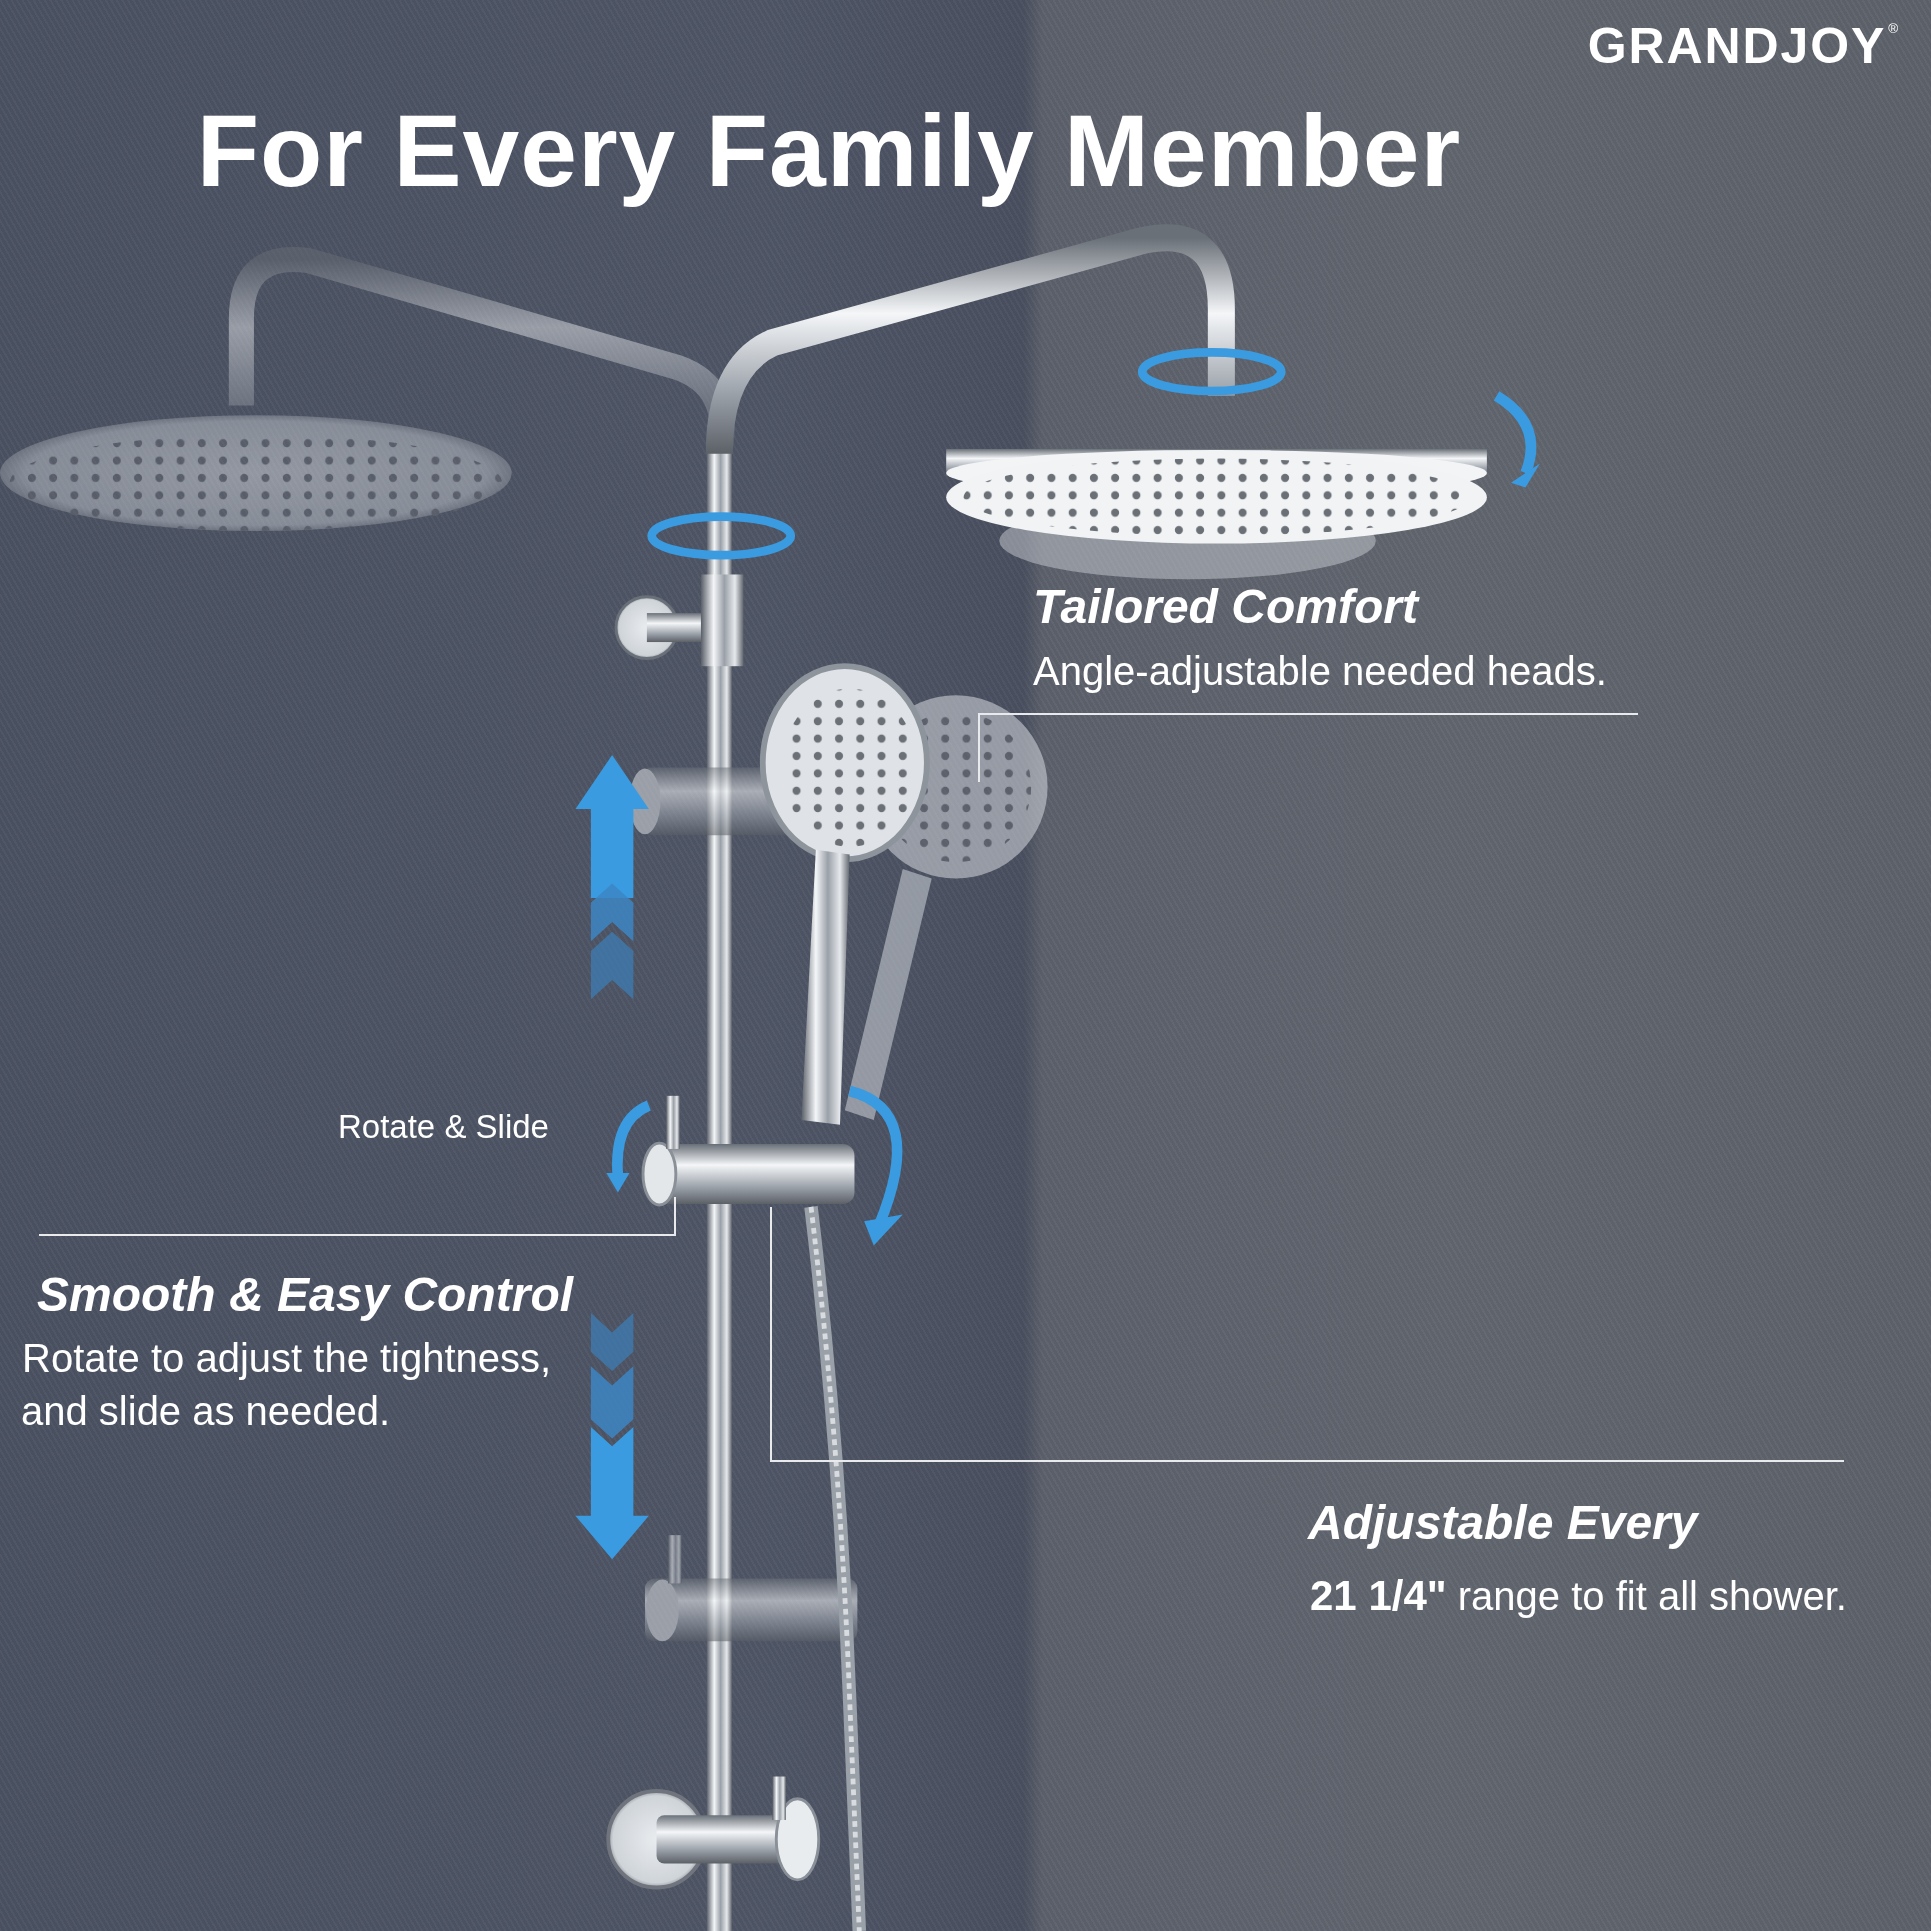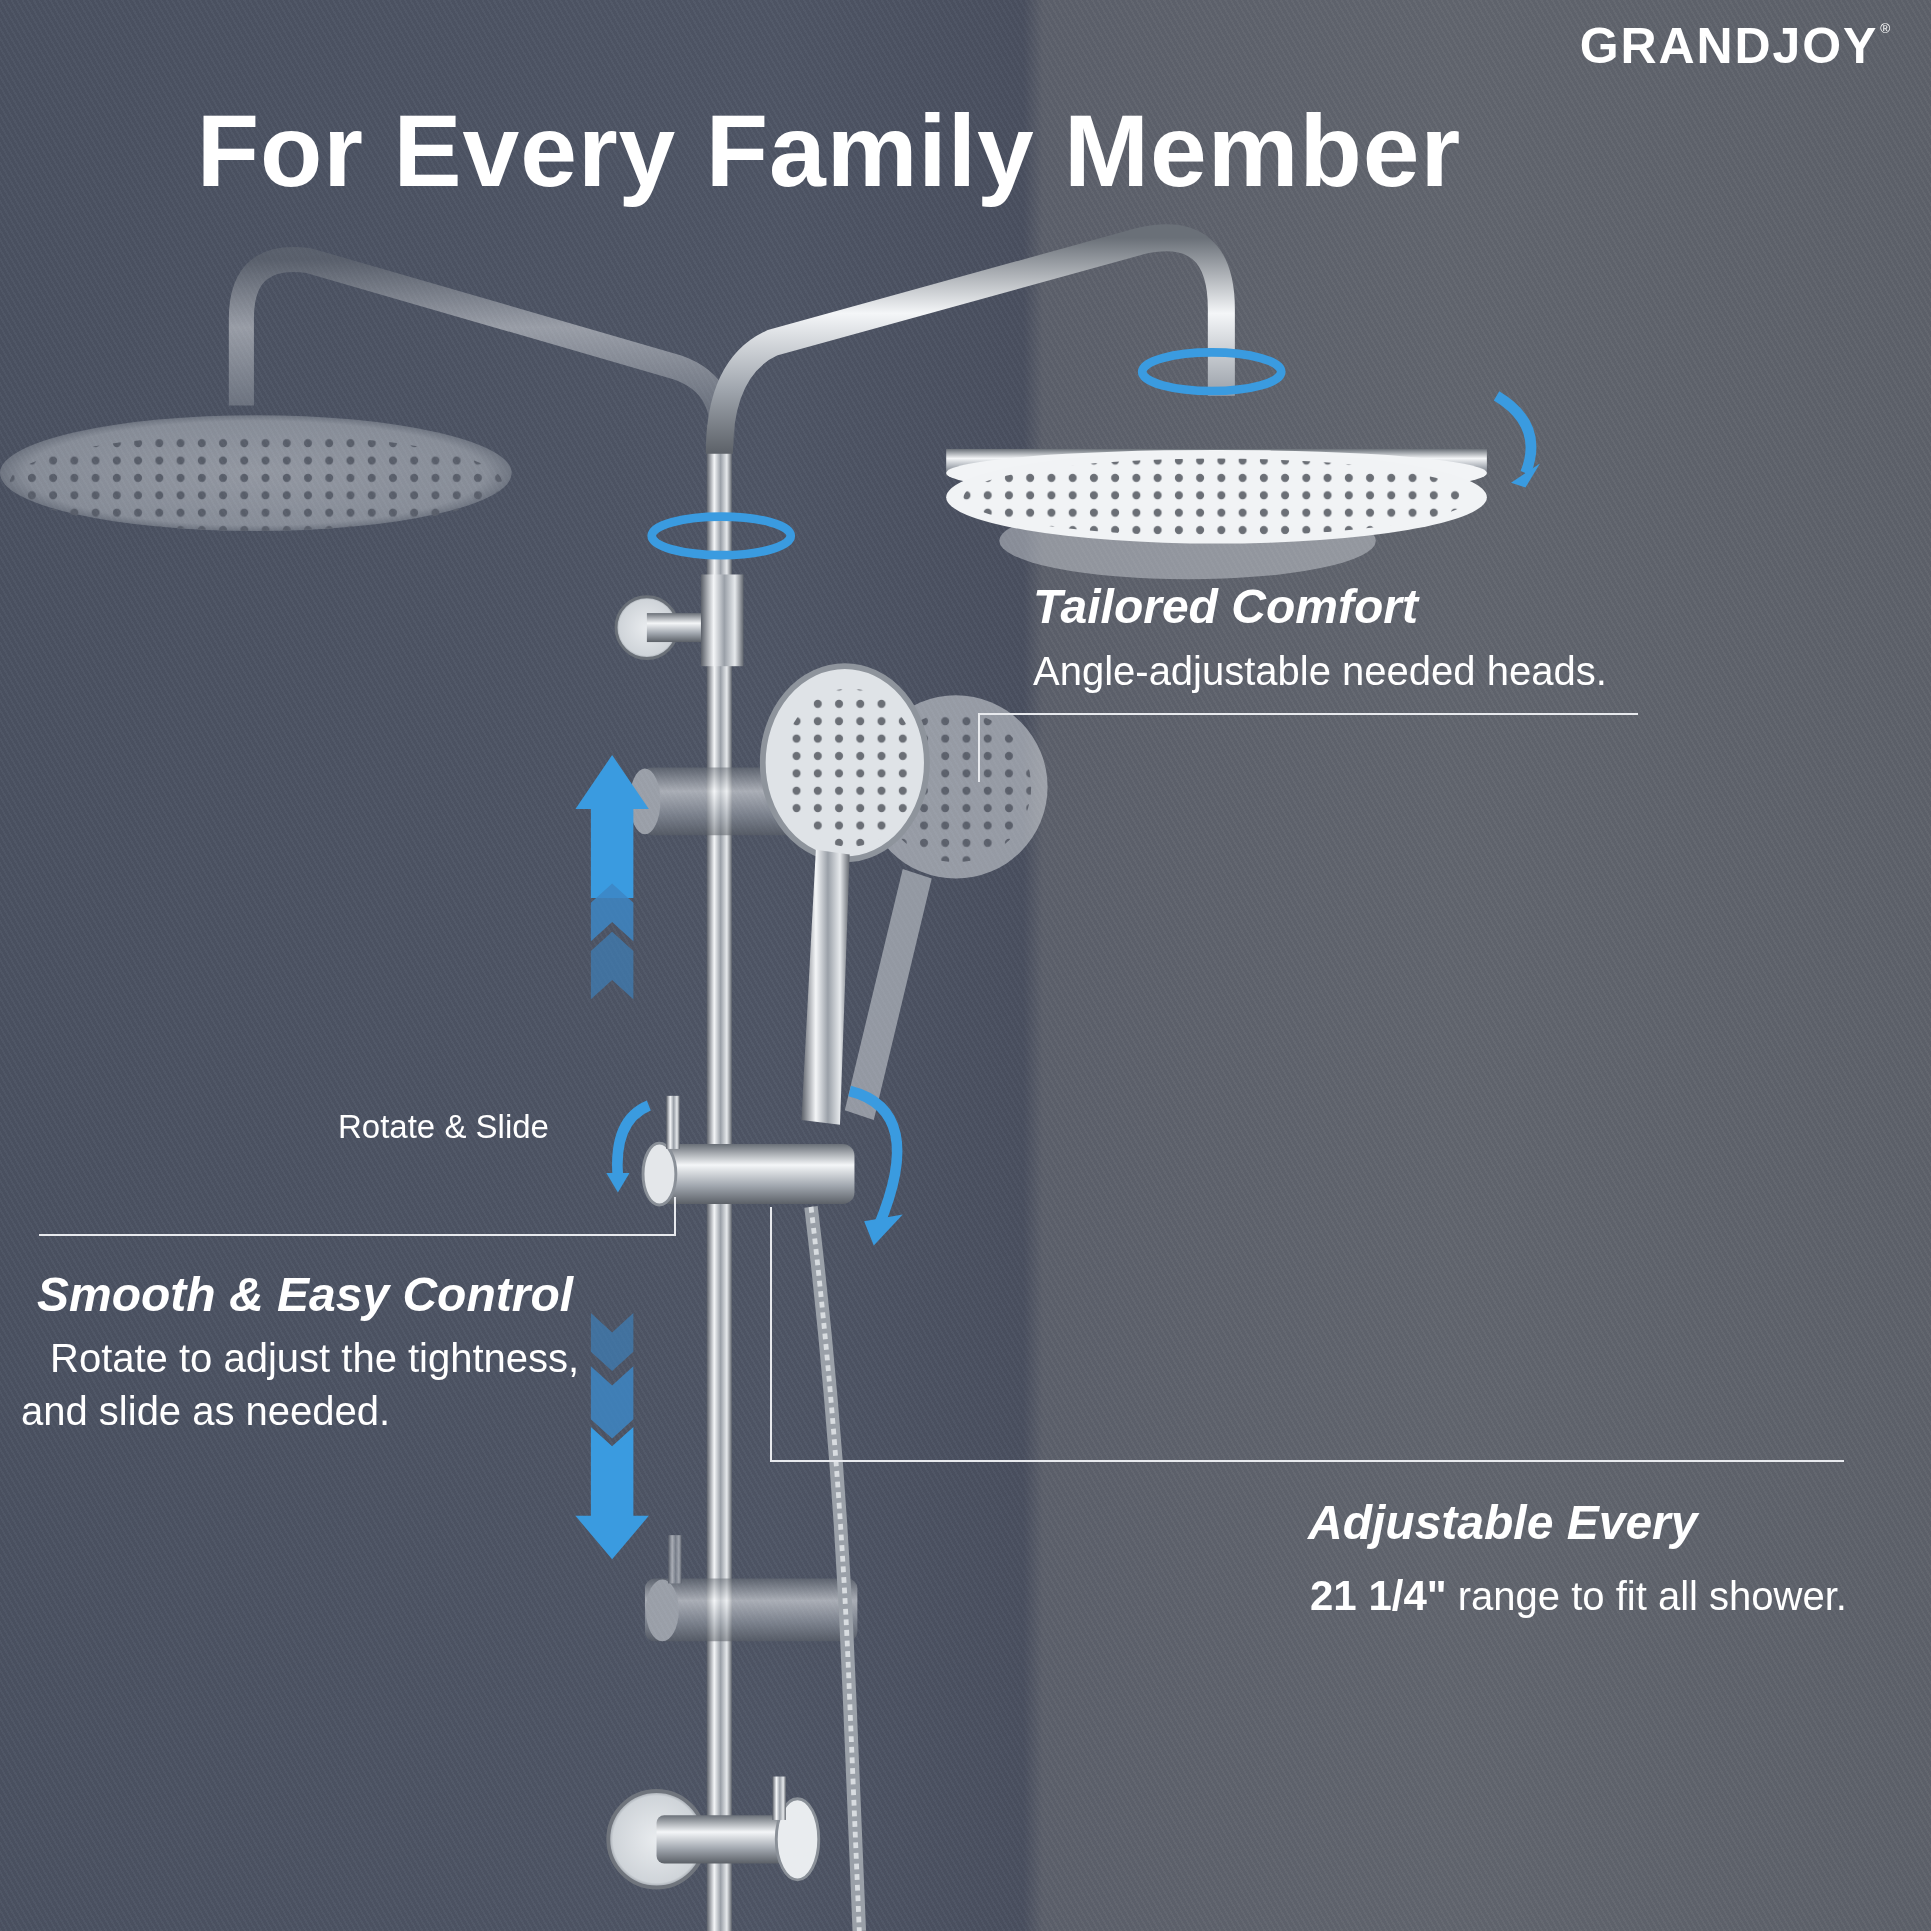--- a/index.html
+++ b/index.html
@@ -3,21 +3,21 @@
 <meta charset="utf-8">
 <style>
   html, body { margin:0; padding:0; }
   body { width:1931px; height:1931px; position:relative; overflow:hidden;
     font-family: "Liberation Sans", sans-serif; color:#fff;
     background: linear-gradient(90deg, #4b5262 0%, #4f5666 40%, #4a5060 53%, #5d616c 54%, #62666f 75%, #5e626b 100%); }
   .wall-texture { position:absolute; inset:0;
     background-image: repeating-linear-gradient(60deg, rgba(255,255,255,0.025) 0 1.9px, rgba(0,0,0,0.03) 1.9px 4.8px);
     pointer-events:none; }
   .abs { position:absolute; }
-  .brand { right:39px; top:17.4px; font-size:50px; font-weight:700; letter-spacing:1.9px; }
+  .brand { right:31px; top:17.4px; font-size:50px; font-weight:700; letter-spacing:1.9px; }
   .brand sup { font-size:13.5px; font-weight:400; vertical-align:top; position:relative; top:3.9px; margin-left:1.9px; }
   .headline { left:0; width:1658px; top:93px; text-align:center; font-size:102px; font-weight:700; letter-spacing:1px; }
   .feature-title { font-weight:700; font-size:48px;font-style:italic; }
   .feature-desc { font-size:40px; line-height:52px; }
   .rule { height:1.9px; background:#e8eaee; }
   .vrule { width:1.9px; background:#e8eaee; }
   svg { position:absolute; overflow:visible; }
 </style>
 </head>
 <body>
@@ -144,20 +144,20 @@
 <div class="abs feature-title" style="left:1033px;top:579px">Tailored Comfort</div>
 <div class="abs feature-desc" style="left:1033px;top:645px">Angle-adjustable needed heads.</div>
 <div class="abs rule" style="left:978px;top:713px;width:660px"></div>
 <div class="abs vrule" style="left:978px;top:714px;height:68px"></div>
 
 <div class="abs feature-desc" style="left:338px;top:1101px;font-size:33px">Rotate &amp; Slide</div>
 
 <div class="abs rule" style="left:39px;top:1234px;width:637px"></div>
 <div class="abs vrule" style="left:674px;top:1197px;height:39px"></div>
 <div class="abs feature-title" style="left:37px;top:1267px">Smooth &amp; Easy Control</div>
-<div class="abs feature-desc" style="left:50px;top:1332px">Rotate to adjust the tightness,</div>
+<div class="abs feature-desc" style="left:22px;top:1332px">Rotate to adjust the tightness,</div>
 <div class="abs feature-desc" style="left:21px;top:1385px">and slide as needed.</div>
 
 <div class="abs vrule" style="left:770px;top:1207px;height:255px"></div>
 <div class="abs rule" style="left:770px;top:1460px;width:1074px"></div>
 <div class="abs feature-title" style="left:1308px;top:1495px">Adjustable Every</div>
 <div class="abs feature-desc" style="left:1310px;top:1570px"><span style="font-weight:700;font-size:42px">21 1/4"</span><span> range to fit all shower.</span></div>
 
 
 </body></html>

